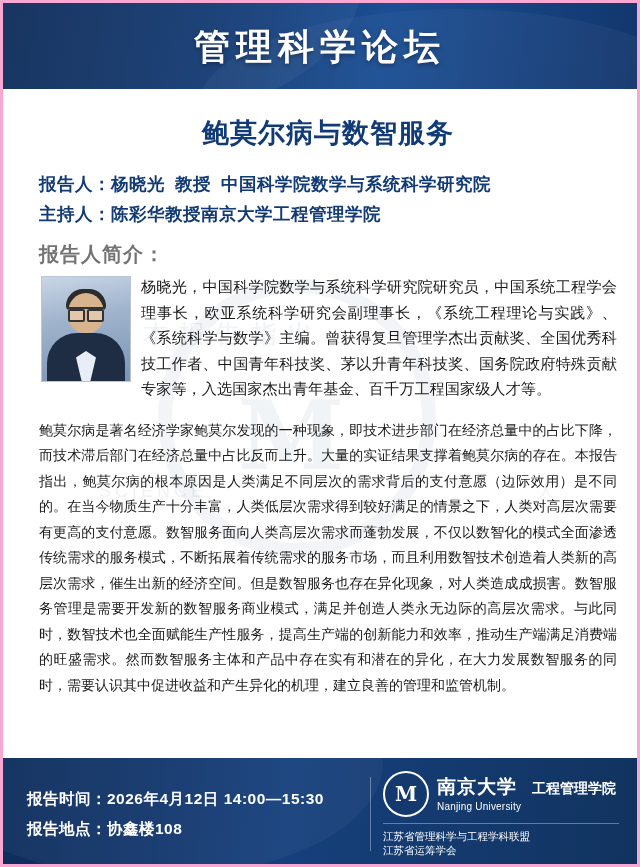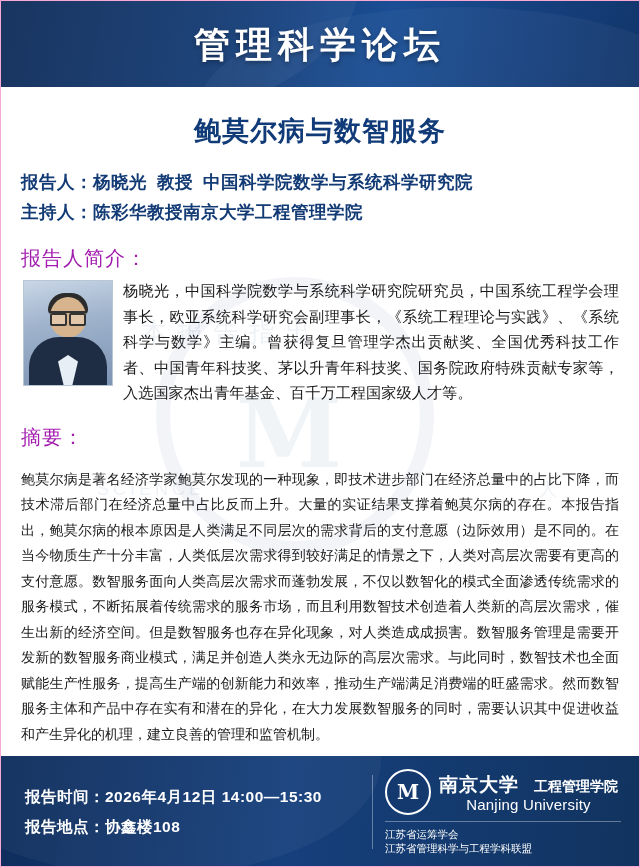--- a/index.html
+++ b/index.html
@@ -10,21 +10,21 @@
   body {
     font-family: "Liberation Sans", "DejaVu Sans", sans-serif;
   }
   .poster {
     position: relative;
     width: 640px;
     height: 867px;
     overflow: hidden;
     background: #ffffff;
     box-sizing: border-box;
-    border: 1px solid #f9a8d4;
+    border: 3px solid #f9a8d4;
   }
 
   
   .header {
     position: relative;
     height: 86px;
     background: linear-gradient(100deg, #0d2b58 0%, #123a74 35%, #1b4e94 60%, #12366c 100%);
     overflow: hidden;
   }
   .header .swoosh {
@@ -113,21 +113,21 @@
     left: 235px; top: 110px;
     font-size: 96px;
     color: rgba(20,60,120,0.06);
     font-weight: bold;
     font-family: "DejaVu Serif", serif;
   }
 
   .content {
     position: relative;
     z-index: 1;
-    padding: 18px 20px 0 20px;
+    padding: 18px 20px 0 36px;
   }
 
   .talk-title {
     text-align: center;
     color: #113b78;
     font-size: 27px;
     font-weight: bold;
     letter-spacing: 1px;
     margin: 8px 0 18px 0;
     font-family: "DejaVu Serif", "Liberation Serif", serif;
@@ -136,24 +136,24 @@
   .host-line {
     color: #123a74;
     font-size: 17.5px;
     font-weight: bold;
     line-height: 30px;
     letter-spacing: 0.5px;
   }
   .speaker-line .sep { display:inline-block; width:10px; }
 
   .section-head {
-    color: #a21caf;
+    color: #737373;
     font-size: 20px;
-    font-weight: normal;
-    margin: 18px 0 6px 0;
+    font-weight: bold;
+    margin: 12px 0 6px 0;
     letter-spacing: 1px;
     font-family: "DejaVu Serif", "Liberation Serif", serif;
   }
 
   .bio-block {
     position: relative;
     font-size: 15.2px;
     line-height: 25.5px;
     color: #1a1a1a;
     text-align: justify;
@@ -316,24 +316,23 @@
     letter-spacing: 1px;
     font-family: "DejaVu Serif","Liberation Serif",serif;
   }
   .uni-cn small {
     font-size: 14px;
     font-weight: bold;
     letter-spacing: 0;
     margin-left: 15px;
   }
   .uni-en1 {
-    font-size: 15px;
+    font-size: 10px;
     line-height: 14px;
     letter-spacing: 0.2px;
-    text-align: center;
   }
   .uni-en2 {
     font-size: 10.5px;
     line-height: 14px;
     letter-spacing: 0.2px;
   }
   .footer-sep {
     height: 1px;
     background: rgba(255,255,255,0.35);
     margin: 6px 0 5px 0;
@@ -383,21 +382,20 @@
         <div class="portrait">
           <div class="hair"></div>
           <div class="head"></div>
           <div class="glasses"></div>
           <div class="body"></div>
           <div class="shirt"></div>
         </div>
         <span>杨晓光，中国科学院数学与系统科学研究院研究员，中国系统工程学会理事长，欧亚系统科学研究会副理事长，《系统工程理论与实践》、《系统科学与数学》主编。曾获得复旦管理学杰出贡献奖、全国优秀科技工作者、中国青年科技奖、茅以升青年科技奖、国务院政府特殊贡献专家等，入选国家杰出青年基金、百千万工程国家级人才等。</span>
       </div>
 
-      <div class="section-head">摘要：</div>
 
       <div class="abstract-block">鲍莫尔病是著名经济学家鲍莫尔发现的一种现象，即技术进步部门在经济总量中的占比下降，而技术滞后部门在经济总量中占比反而上升。大量的实证结果支撑着鲍莫尔病的存在。本报告指出，鲍莫尔病的根本原因是人类满足不同层次的需求背后的支付意愿（边际效用）是不同的。在当今物质生产十分丰富，人类低层次需求得到较好满足的情景之下，人类对高层次需要有更高的支付意愿。数智服务面向人类高层次需求而蓬勃发展，不仅以数智化的模式全面渗透传统需求的服务模式，不断拓展着传统需求的服务市场，而且利用数智技术创造着人类新的高层次需求，催生出新的经济空间。但是数智服务也存在异化现象，对人类造成成损害。数智服务管理是需要开发新的数智服务商业模式，满足并创造人类永无边际的高层次需求。与此同时，数智技术也全面赋能生产性服务，提高生产端的创新能力和效率，推动生产端满足消费端的旺盛需求。然而数智服务主体和产品中存在实有和潜在的异化，在大力发展数智服务的同时，需要认识其中促进收益和产生异化的机理，建立良善的管理和监管机制。</div>
 
     </div>
 
     <div class="footer">
       <div class="fswoosh"></div>
 
       <div class="footer-left">
         <div class="f-row">
@@ -416,19 +414,19 @@
             <span class="m">M</span>
           </div>
           <div>
             <div class="uni-cn">
               <span>南京大学</span><small>工程管理学院</small>
             </div>
             <div class="uni-en1">Nanjing University</div>
           </div>
         </div>
         <div class="footer-sep"></div>
+        <div class="org-line">江苏省管理科学与工程学科联盟</div>
         <div class="org-line">江苏省运筹学会</div>
-        <div class="org-line">江苏省管理科学与工程学科联盟</div>
       </div>
     </div>
 
   </div>
 </div>
 
 </body></html>

